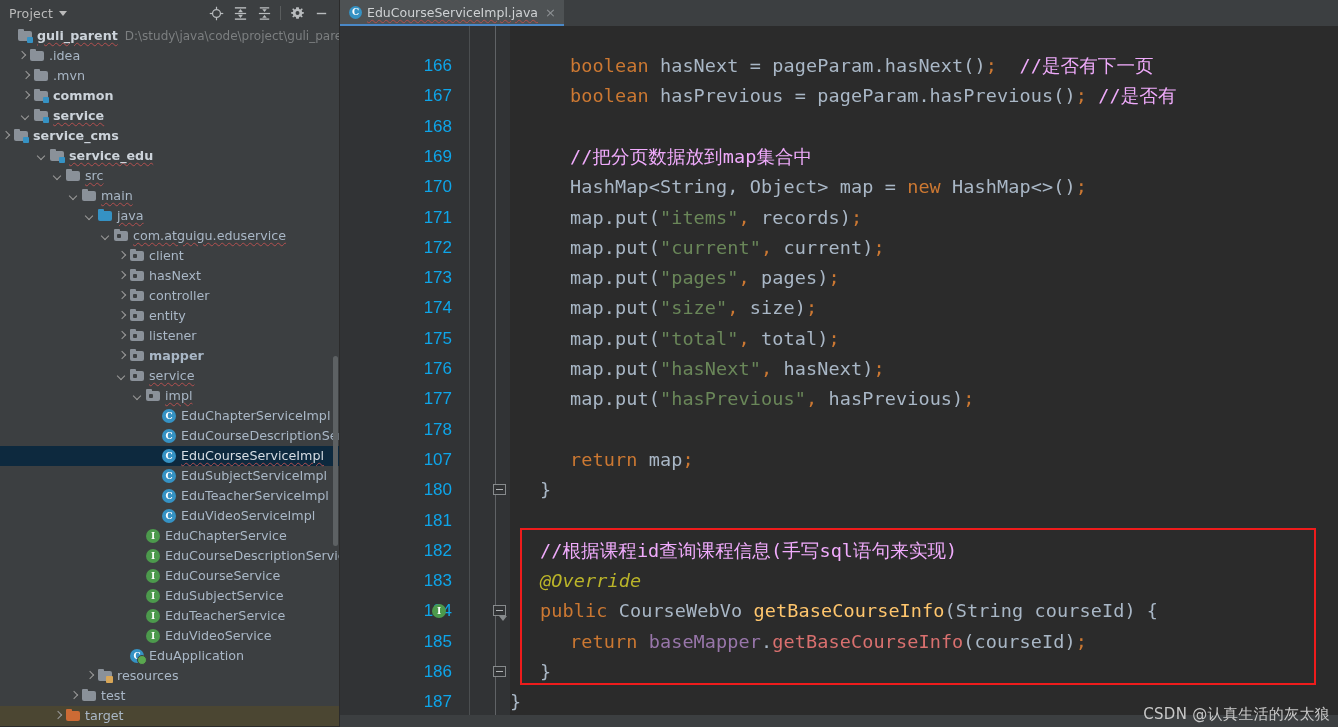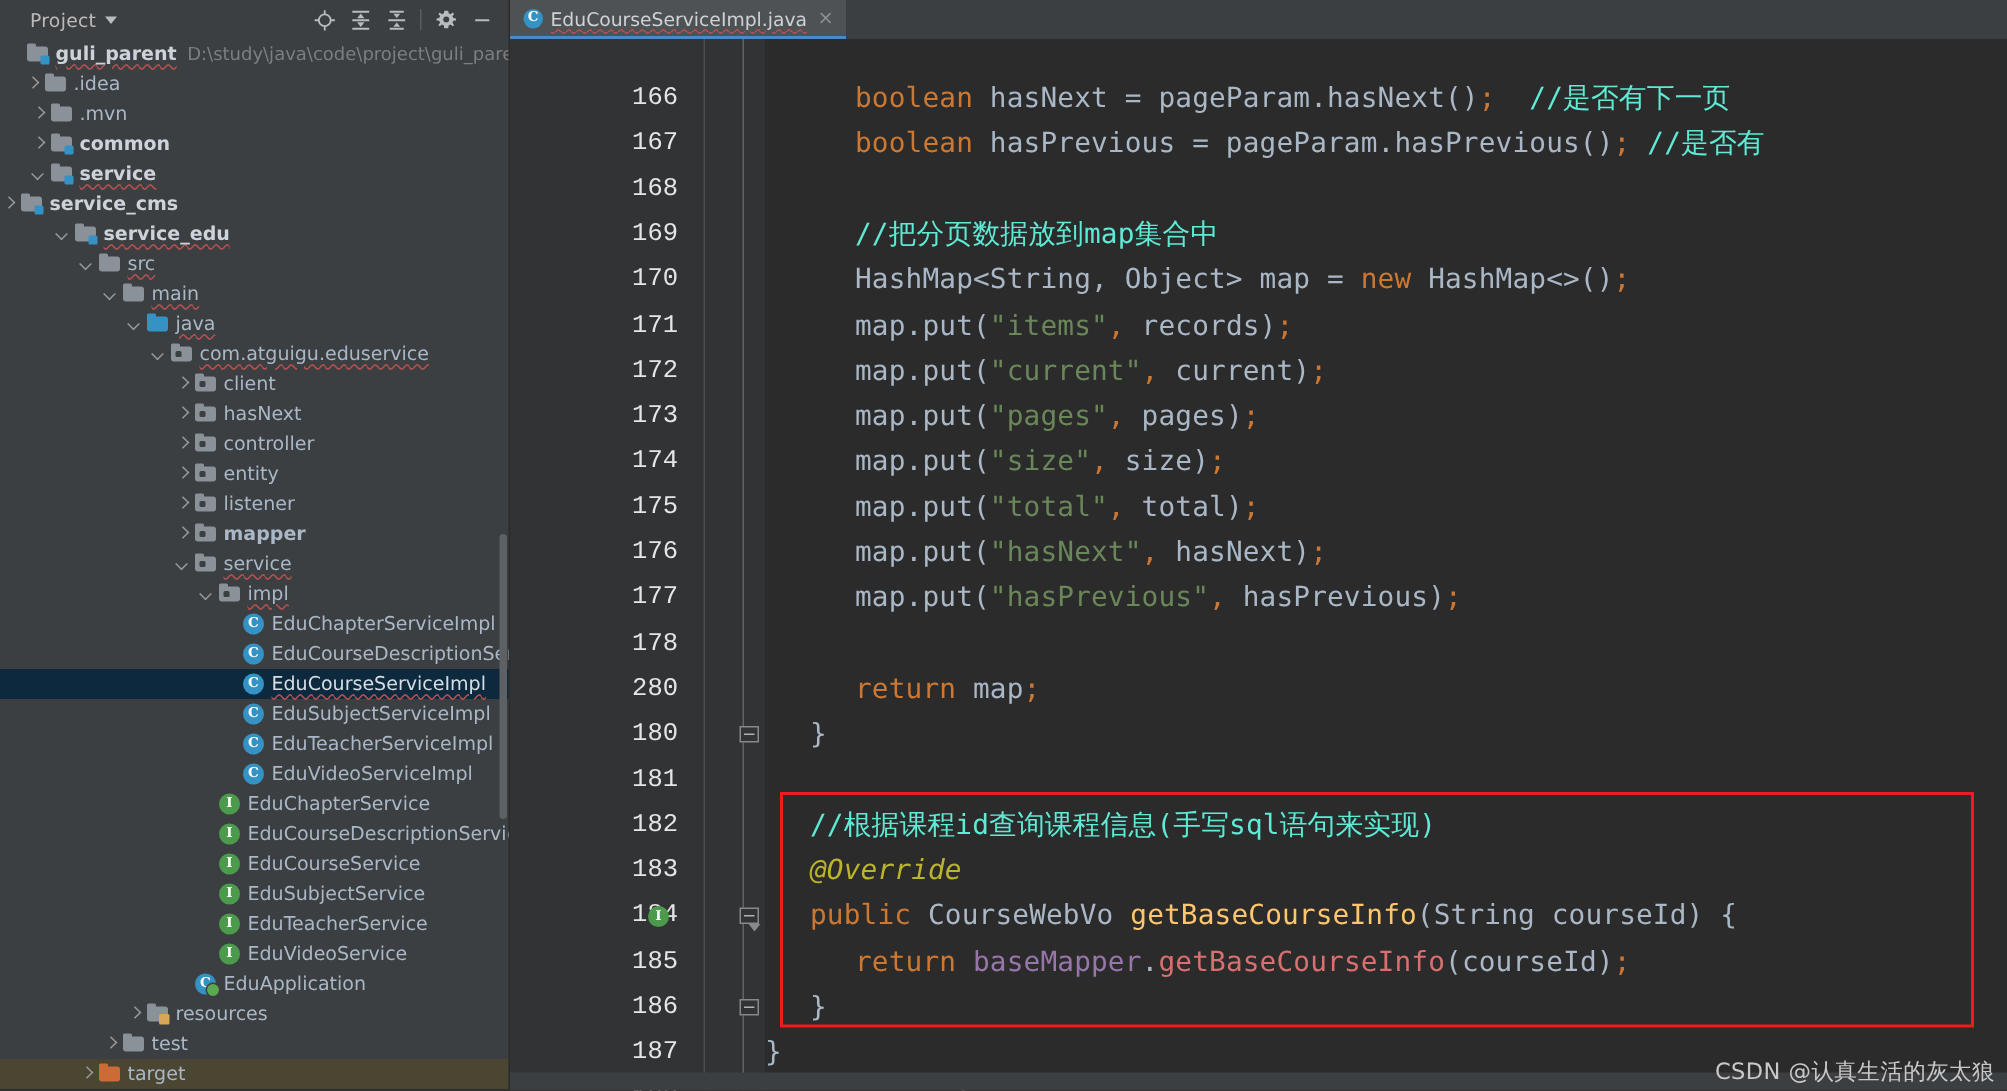--- a/index.html
+++ b/index.html
@@ -12,21 +12,21 @@
   #app { position: relative; width: 1338px; height: 727px; display: flex; flex-direction: column; }
 
   
   .topstrip { height: 26px; display: flex; background: #3c3f41; flex: 0 0 26px; }
 
   .proj-header {
     width: 340px; height: 26px; display: flex; align-items: center;
     background: #3c3f41; border-right: 1px solid #2b2b2b;
   }
   .proj-title {
-    font-size: 12.5px; color: #bbbbbb; margin-left: 20px; letter-spacing: .2px;
+    font-size: 12.5px; color: #bbbbbb; margin-left: 9px; letter-spacing: .2px;
   }
   .caret-down {
     width: 0; height: 0; margin-left: 6px;
     border-left: 4.5px solid transparent; border-right: 4.5px solid transparent;
     border-top: 5px solid #bbbbbb;
   }
   .proj-tools { margin-left: auto; display: flex; align-items: center; gap: 0px; padding-right: 6px; }
   .tool-btn {
     width: 24px; height: 24px; display: flex; align-items: center; justify-content: center;
   }
@@ -178,30 +178,30 @@
     position: absolute; left: 130px; top: 0; width: 40px; height: 100%;
     background: #313335;
   }
   .fold-rail {
     position: absolute; left: 25px; top: 0; width: 1px; height: 100%; background: #606366;
   }
   .code-area { position: absolute; left: 170px; top: 0; right: 0; height: 100%; }
 
   .ln {
     position: absolute; left: 0; width: 112px; text-align: right;
-    font-size: 17px; color: #e5e5e5; line-height: 30.3px;
-    font-family: Liberation Mono, monospace;
+    font-size: 17px; color: #0ea5e9; line-height: 30.3px;
+    font-family: Liberation Sans, sans-serif;
   }
   .cline {
     position: absolute; left: 0; font-size: 18.5px; line-height: 30.3px;
     white-space: pre; color: #a9b7c6; letter-spacing: .1px;
   }
   .kw   { color: #cc7832; }
   .str  { color: #6a8759; }
-  .cmt  { color: #5eead4; }
+  .cmt  { color: #f0abfc; }
   .anno { color: #bbb529; }
   .mth  { color: #ffc66d; }
   .fld  { color: #9876aa; }
   .mcall{ color: #d9706f; }
   .typ  { color: #a9b7c6; }
   .semi { color: #cc7832; }
 
   .fold-marker {
     position: absolute; width: 13px; height: 11px; left: 19px;
     border: 1px solid #868a8c; background: #313335;
@@ -561,21 +561,21 @@
           <div class="ln" style="top: 115.9px;">169</div>
           <div class="ln" style="top: 146.2px;">170</div>
           <div class="ln" style="top: 176.5px;">171</div>
           <div class="ln" style="top: 206.8px;">172</div>
           <div class="ln" style="top: 237.1px;">173</div>
           <div class="ln" style="top: 267.4px;">174</div>
           <div class="ln" style="top: 297.7px;">175</div>
           <div class="ln" style="top: 328px;">176</div>
           <div class="ln" style="top: 358.3px;">177</div>
           <div class="ln" style="top: 388.6px;">178</div>
-          <div class="ln" style="top: 418.9px;">280</div>
+          <div class="ln" style="top: 418.9px;">107</div>
           <div class="ln" style="top: 449.2px;">180</div>
           <div class="ln" style="top: 479.5px;">181</div>
           <div class="ln" style="top: 509.8px;">182</div>
           <div class="ln" style="top: 540.1px;">183</div>
           <div class="ln" style="top: 570.4px;">184</div>
           <div class="ln" style="top: 600.7px;">185</div>
           <div class="ln" style="top: 631px;">186</div>
           <div class="ln" style="top: 661.3px;">187</div>
           <div class="ln" style="top: 691.6px;">188</div>
         </div>

